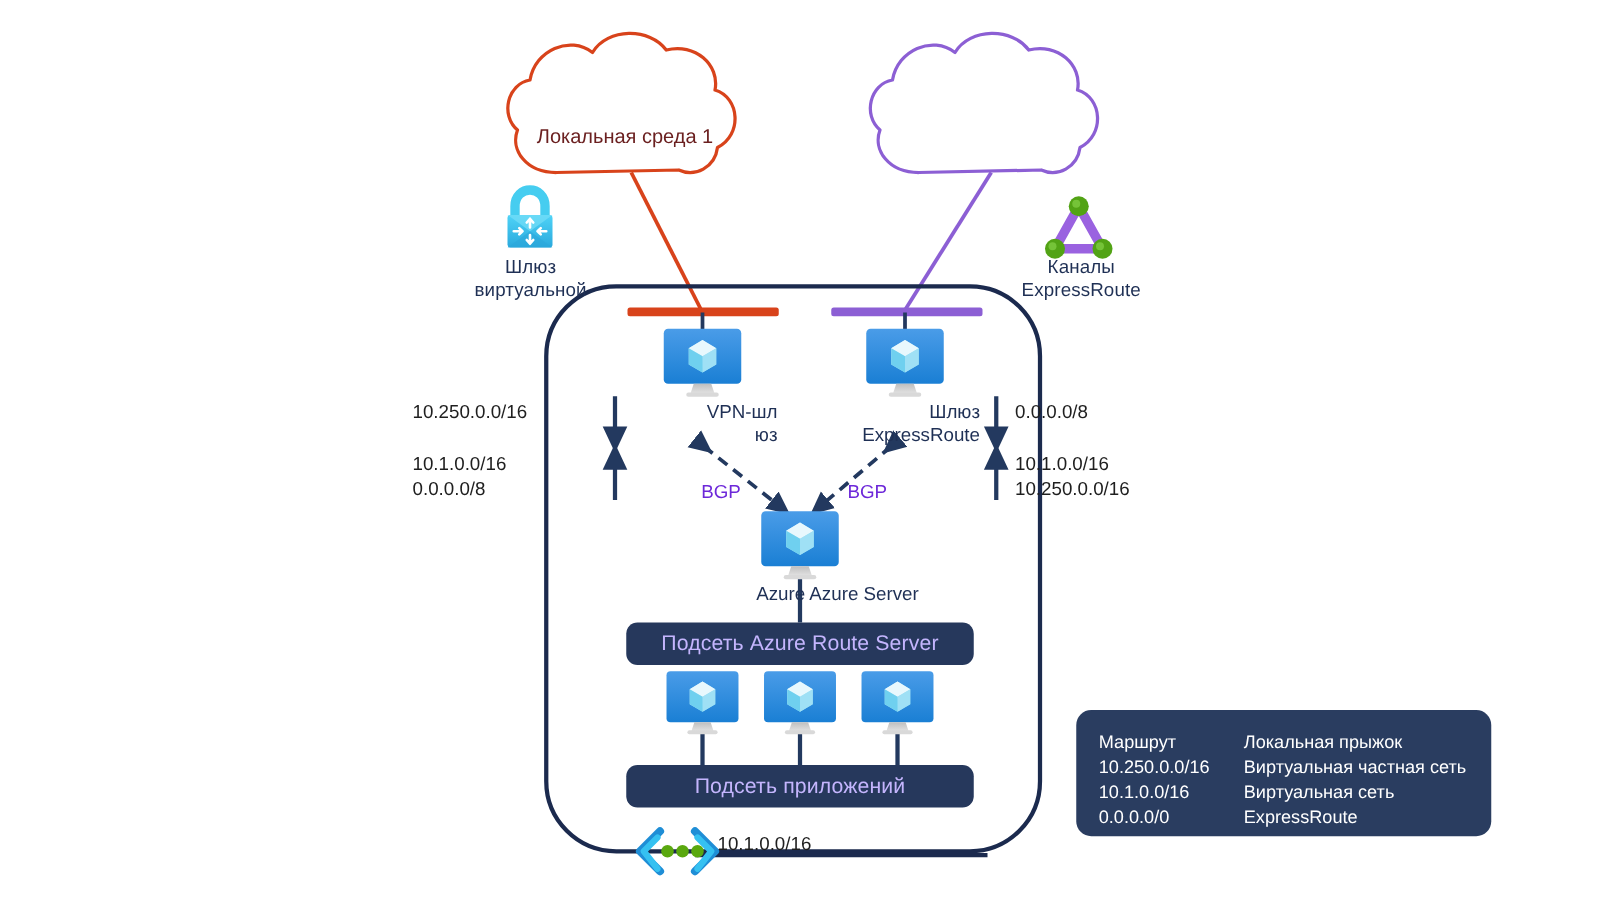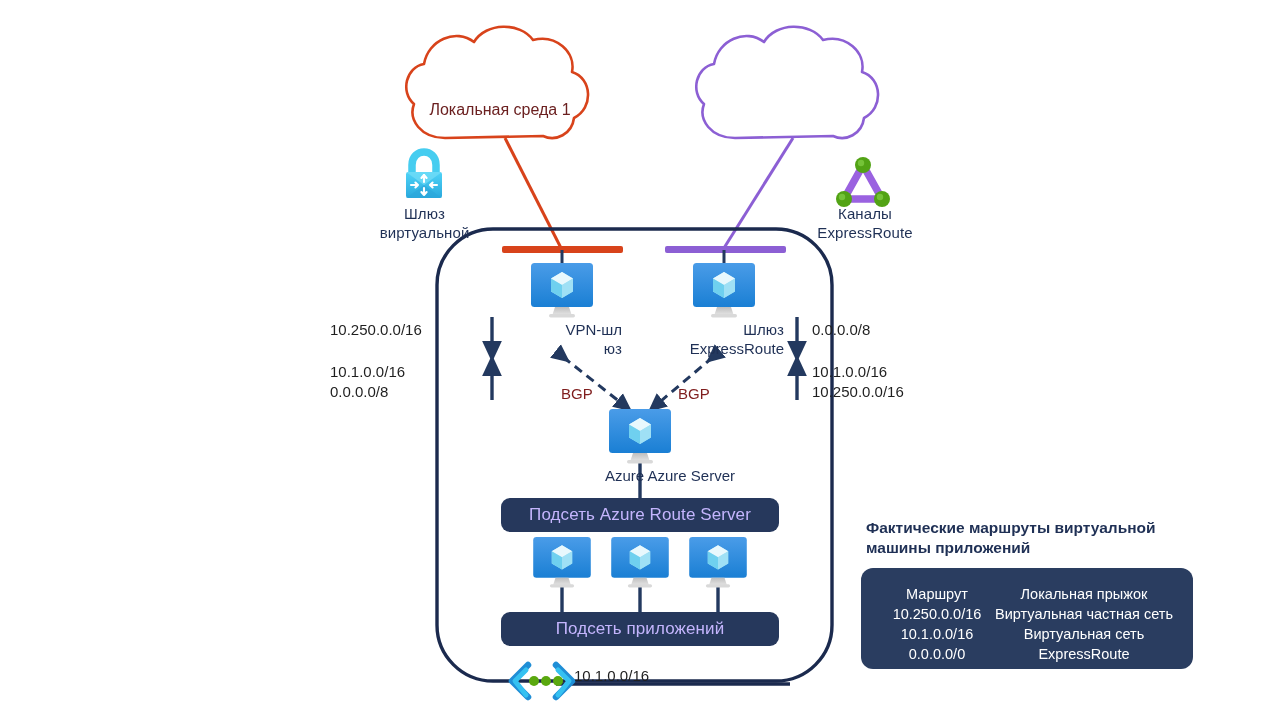--- a/index.html
+++ b/index.html
@@ -57,21 +57,21 @@
     position: absolute;
     font-size: 15px;
     line-height: 20px;
     color: #1f1f1f;
     white-space: pre-line;
   }
 
   .bgp {
     position: absolute;
     font-size: 15px;
-    color: #7f1d1d;
+    color: #6d28d9;
   }
 
   
   .subnet-bar {
     position: absolute;
     background: #26385c;
     border-radius: 9px;
     color: #c4b5fd;
     font-size: 17px;
     display: flex;
@@ -87,21 +87,20 @@
     line-height: 20px;
     font-weight: bold;
     color: #1f3055;
     white-space: pre-line;
   }
   .route-panel {
     position: absolute;
     background: #2a3d60;
     border-radius: 12px;
     color: #ffffff;
-    text-align: center;
   }
   .route-table {
     position: absolute;
     left: 18px;
     top: 16px;
     font-size: 14.5px;
     line-height: 20px;
     border-collapse: collapse;
   }
   .route-table td {
@@ -316,22 +315,20 @@
     <path d="M22,4 L6,20 L22,36" fill="none" stroke="#1f8ed6" stroke-width="6.5" stroke-linecap="round" stroke-linejoin="round"></path>
     <path d="M20,9 L9,20 L20,34" fill="none" stroke="#35c1f1" stroke-width="5" stroke-linecap="round" stroke-linejoin="round"></path>
     <path d="M50,4 L66,20 L50,36" fill="none" stroke="#1f8ed6" stroke-width="6.5" stroke-linecap="round" stroke-linejoin="round"></path>
     <path d="M52,9 L63,20 L52,34" fill="none" stroke="#35c1f1" stroke-width="5" stroke-linecap="round" stroke-linejoin="round"></path>
     <circle cx="28" cy="20" r="5" fill="#5aa80f"></circle>
     <circle cx="40" cy="20" r="5" fill="#5aa80f"></circle>
     <circle cx="52" cy="20" r="5" fill="#5aa80f"></circle>
   </svg>
   <div class="cidr" style="left:574px; top:654px; width:160px;">10.1.0.0/16</div>
 
-  <div class="panel-title" style="left:866px; top:506px; width:340px;">Фактические маршруты виртуальной
-машины приложений</div>
 
   <div class="route-panel" style="left:861px; top:556px; width:332px; height:101px;">
     <table class="route-table">
       <tbody>
           <tr>
         <td class="col0">Маршрут</td>
         <td>Локальная прыжок</td>
       </tr>
       <tr>
         <td class="col0">10.250.0.0/16</td>

